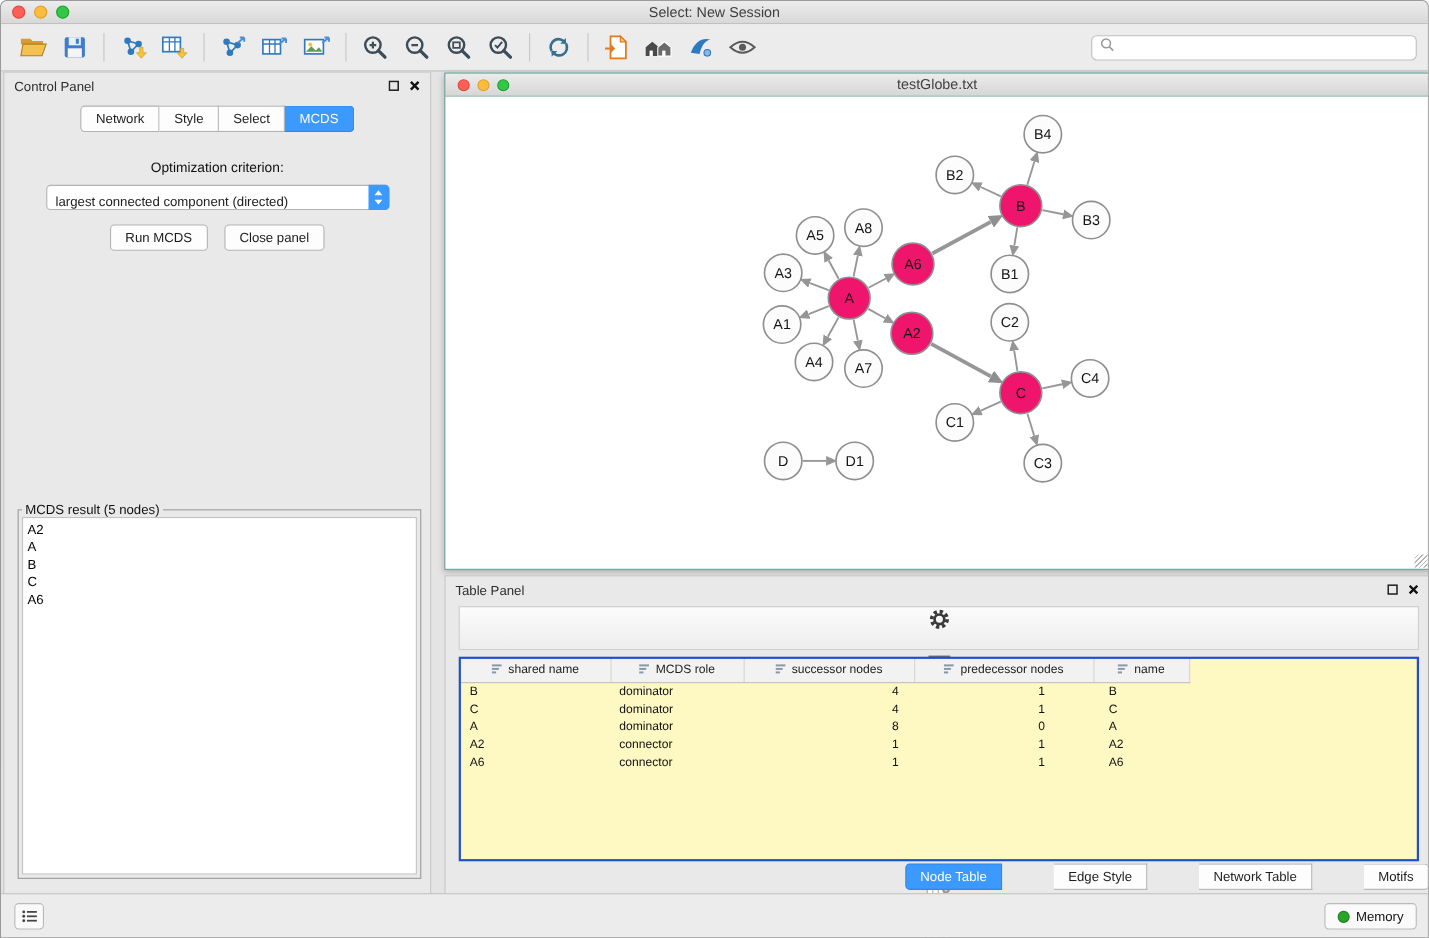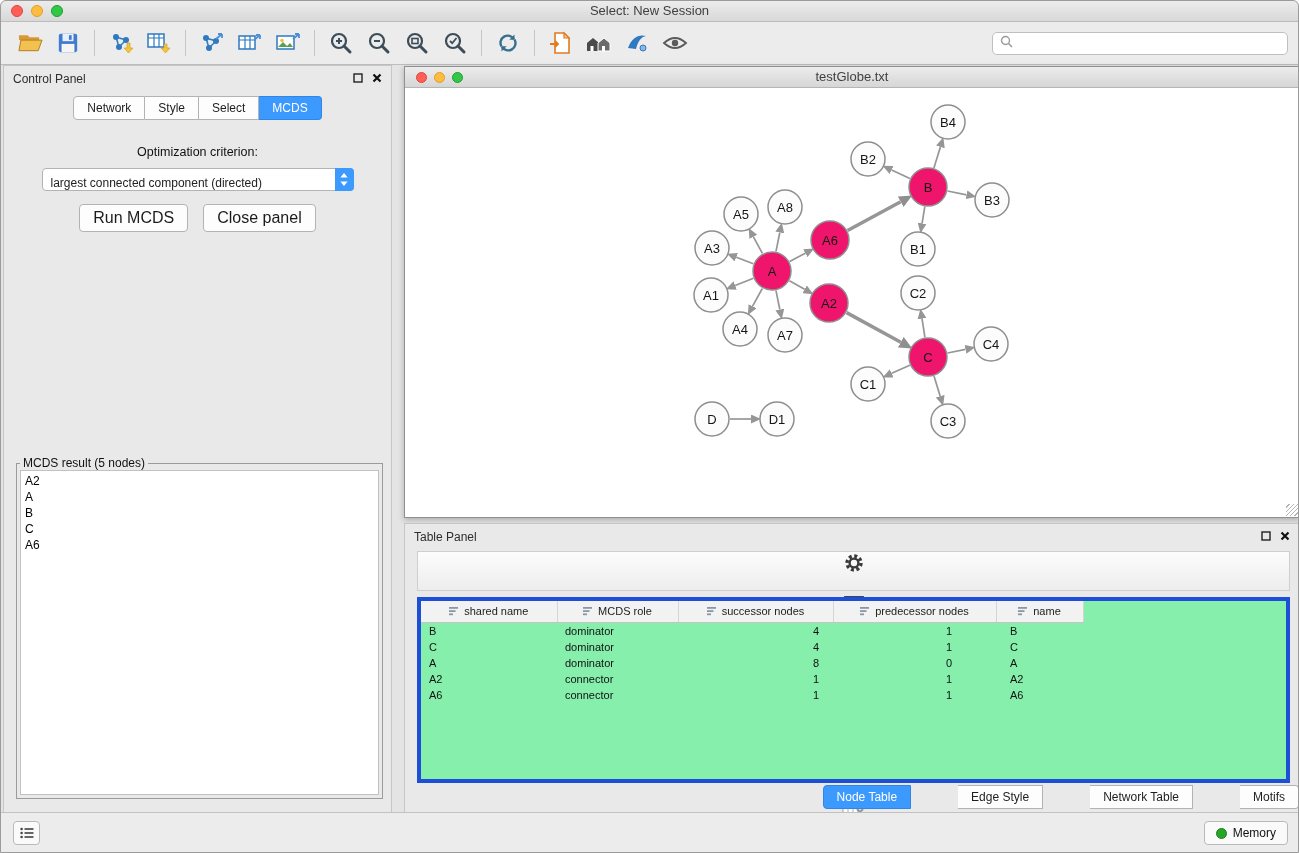--- a/index.html
+++ b/index.html
@@ -29,21 +29,21 @@
   .seg-tabs{display:flex;justify-content:center;margin-top:4px;}
   .seg{font-size:12px;padding:4px 13px;background:#fdfdfd;border:1px solid #b3b3b3;border-left:none;color:#1e1e1e;cursor:default;}
   .seg:first-child{border-left:1px solid #b3b3b3;border-radius:4px 0 0 4px;}
   .seg:last-child{border-radius:0 4px 4px 0;}
   .seg.active{background:#3c99fd;border-color:#2f86e8;color:#fff;}
   .opt-label{margin-top:25px;text-align:center;font-size:12.5px;color:#111;}
   .dropdown{margin:9px auto 0;width:312px;height:23px;background:#fff;border:1px solid #b3b3b3;border-radius:4px;display:flex;align-items:flex-end;position:relative;}
   .dd-value{flex:1;font-size:12px;color:#222;padding:0 8px;white-space:nowrap;overflow:hidden;}
   .dd-arrows{width:19px;height:23px;margin:-1px -1px -1px 0;background:#3c99fd;border-radius:0 4px 4px 0;display:flex;align-items:center;justify-content:center;}
   .btn-row{margin-top:13px;display:flex;justify-content:center;gap:15px;}
-  .btn{font-size:16px;color:#1b1b1b;background:#fdfdfd;border:1px solid #b3b3b3;border-radius:4px;padding:4px 13px;}
+  .btn{font-size:12px;color:#1b1b1b;background:#fdfdfd;border:1px solid #b3b3b3;border-radius:4px;padding:4px 13px;}
   .mcds-fieldset{position:absolute;left:12px;right:8px;top:390px;bottom:13px;border:1px solid #9b9b9b;background:#e9e9e9;}
   .mcds-fieldset legend{font-size:12px;color:#111;padding:0 3px;margin-left:3px;}
   .result-list{position:absolute;left:3px;right:3px;top:0;bottom:3px;background:#fff;border:1px solid #c2c2c2;font-size:12px;color:#000;padding:2px 4px;overflow:hidden;}
   .result-list div{line-height:16px;}
 
   
   .net-window{position:absolute;left:403px;top:65px;width:896px;height:452px;background:#5eead4;border:1px solid #8f8f8f;box-shadow:0 2px 6px rgba(0,0,0,.25);}
   .net-titlebar{height:21px;background:linear-gradient(#ececec,#d6d6d6);border-bottom:1px solid #b5b5b5;position:relative;}
   .net-lights{position:absolute;left:11px;top:5px;display:flex;gap:7px;}
   .net-light{width:11px;height:11px;border-radius:50%;}
@@ -51,21 +51,21 @@
   .net-canvas{position:absolute;top:21px;left:0;right:0;bottom:0;background:#fff;}
   .net-canvas svg{display:block;width:100%;height:100%;}
   .grip{position:absolute;right:1px;bottom:1px;width:12px;height:12px;background:
     repeating-linear-gradient(135deg,transparent,transparent 2px,#b5b5b5 2px,#b5b5b5 3px);}
 
   
   .table-panel{position:absolute;left:403px;top:522px;width:896px;height:290px;background:#e9e9e9;border:1px solid #c6c6c6;}
   .tp-toolbar{position:absolute;left:12px;right:9px;top:27px;height:40px;background:linear-gradient(#fcfcfc,#ededed);border:1px solid #cfcfcf;display:flex;align-items:center;gap:21px;padding:0 15px;flex-direction:column;}
   .tp-icon{display:flex;align-items:center;justify-content:center;}
   .fx{font-family:"DejaVu Serif",serif;font-style:italic;font-size:16px;color:#a3a3a3;}
-  .tp-table-wrap{position:absolute;left:12px;right:9px;top:73px;bottom:29px;background:#86efac;border:4px solid #1d4ed8;overflow:hidden;}
+  .tp-table-wrap{position:absolute;left:12px;right:9px;top:73px;bottom:29px;background:#fef9c3;border:2px solid #1d4ed8;overflow:hidden;}
   table.node-table{border-collapse:collapse;table-layout:fixed;width:662px;font-size:11px;}
   table.node-table th{background:#f2f2f2;border-right:1px solid #d5d5d5;border-bottom:1px solid #c4c4c4;font-weight:normal;height:21px;color:#222;text-align:center;white-space:nowrap;}
   table.node-table th .col-icon{vertical-align:-1px;margin-right:5px;}
   table.node-table td{height:16px;line-height:16px;padding:0 8px;color:#111;white-space:nowrap;}
   table.node-table td:nth-child(3){text-align:right;padding-right:14px;}
   table.node-table td:nth-child(4){text-align:right;padding-right:44px;}
   table.node-table td:nth-child(5){padding-left:14px;}
   .tp-tabs{position:absolute;left:0;right:0;bottom:3px;display:flex;justify-content:flex-end;gap:47px;}
 
   

